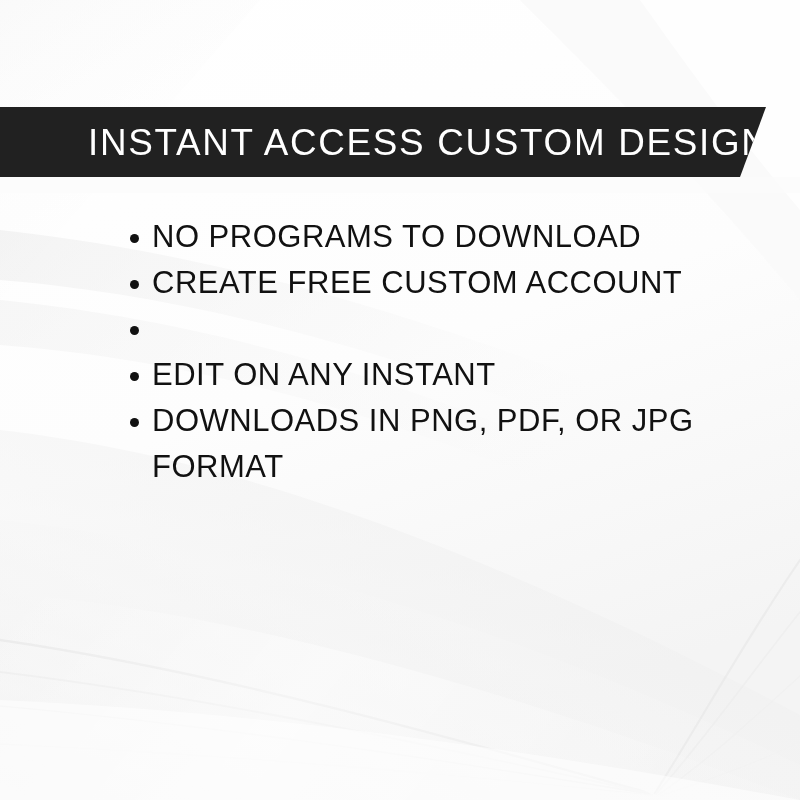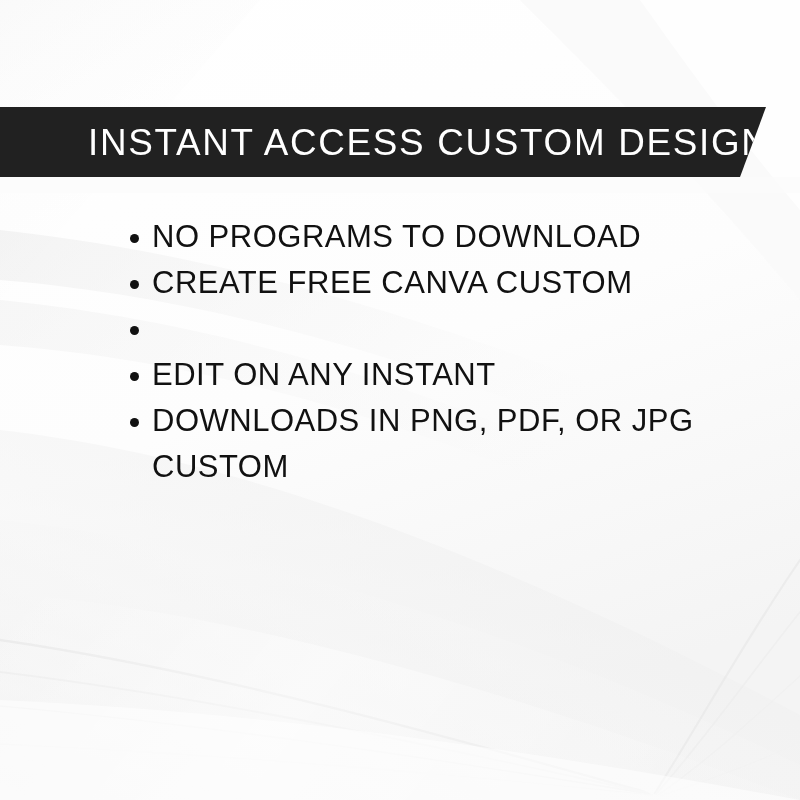--- a/index.html
+++ b/index.html
@@ -176,38 +176,38 @@
 
   <ul id="feature-list">
 
     <li class="feature-item">
       <span class="bullet-dot"></span>
       <span class="item-text">NO PROGRAMS TO DOWNLOAD</span>
     </li>
 
     <li class="feature-item">
       <span class="bullet-dot"></span>
-      <span class="item-text">CREATE FREE CANVA CUSTOM</span>
+      <span class="item-text">CREATE FREE CUSTOM ACCOUNT</span>
     </li>
 
     <li class="feature-item">
       <span class="bullet-dot"></span>
     </li>
 
     <li class="feature-item">
       <span class="bullet-dot"></span>
       <span class="item-text">EDIT ON ANY INSTANT</span>
     </li>
 
 
     <li class="feature-item">
       <span class="bullet-dot"></span>
       <span class="item-text">DOWNLOADS IN PNG, PDF, OR JPG</span>
     </li>
 
     <li class="feature-item is-continuation">
-      <span class="item-text">CUSTOM</span>
+      <span class="item-text">FORMAT</span>
     </li>
 
 
   </ul>
 
 </div>
 
 </body></html>

